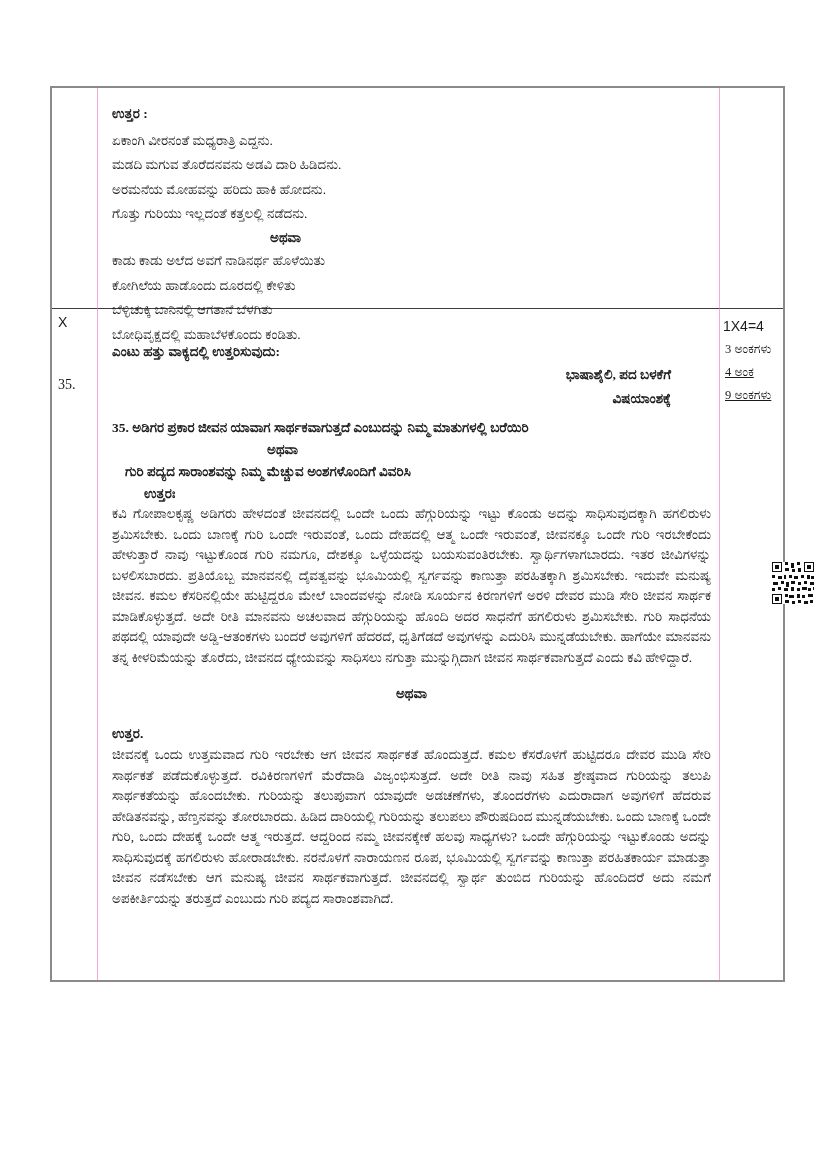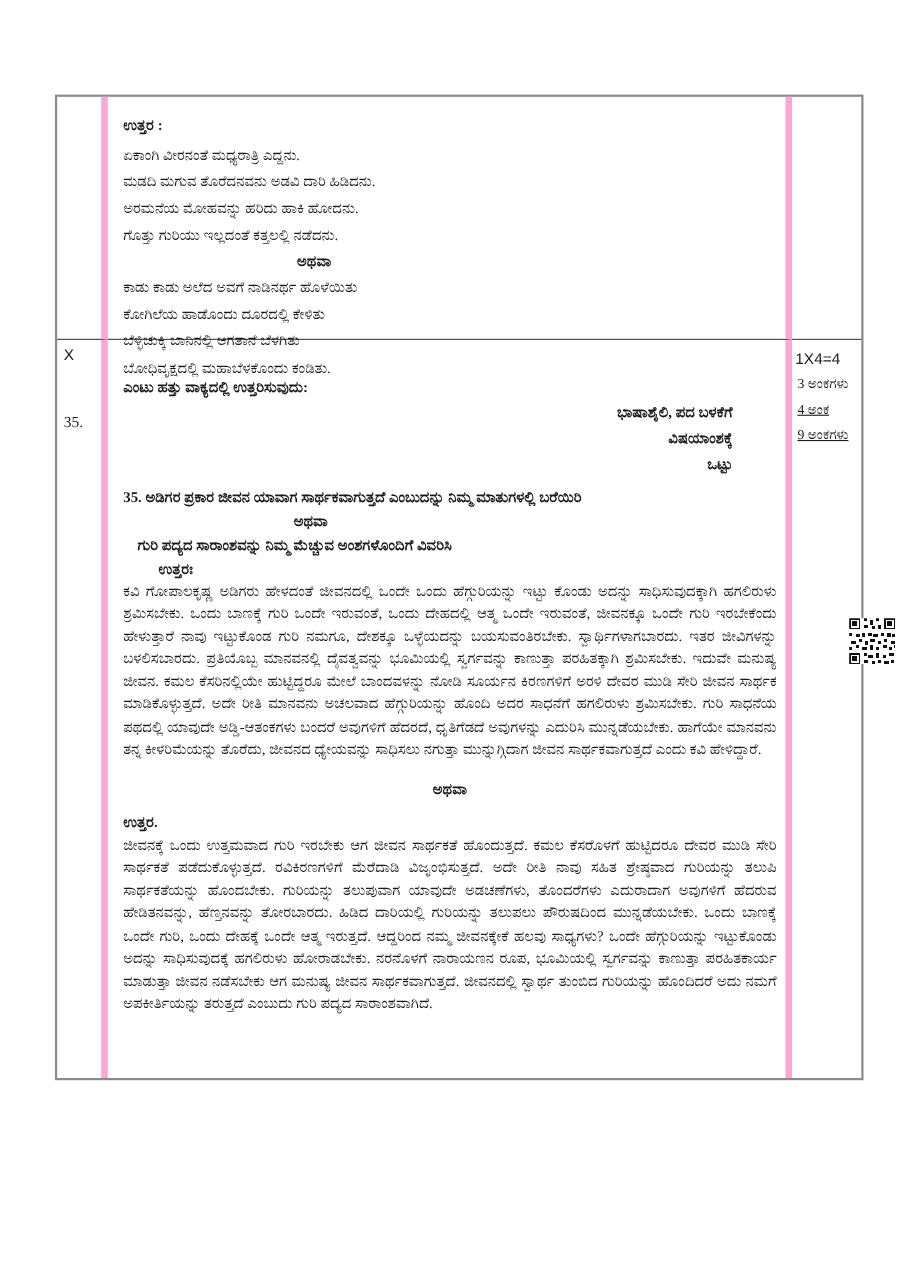--- a/index.html
+++ b/index.html
@@ -14,38 +14,38 @@
   .qtable{
     position:absolute;
     left:50px;top:86px;
     width:735px;height:896px;
     display:grid;
     grid-template-columns:46px 622px 1fr;
     grid-template-rows:221px 1fr;
     border:2px solid #8a8a8a;
     box-sizing:border-box;
   }
-  .cell{box-sizing:border-box;border-right:6px solid #f9a8d4;border-bottom:1px solid #3d3d3d;}
+  .cell{box-sizing:border-box;border-right:1px solid #f9a8d4;border-bottom:1px solid #3d3d3d;}
   .cell:nth-child(3n){border-right:none;}
   .row2{border-bottom:none;}
   .col-no{padding:4px 0 0 6px;font-size:14px;}
   .col-main{padding:10px 8px 6px 14px;font-size:13.5px;line-height:20.5px;}
   .col-marks{padding:5px 3px 0 3px;font-size:12.5px;line-height:23px;}
   .poem{line-height:24.6px;font-size:13.5px;}
   .poem-answer-label{font-weight:bold;margin:4px 0 2px 0;}
   .or-row1{font-weight:bold;margin:0 0 0 158px;line-height:22px;}
   .or-q{font-weight:bold;margin:0 0 0 155px;line-height:22px;}
   .or-mid{font-weight:bold;text-align:center;margin:15px 0 0 0;line-height:22px;}
   .instruction{font-weight:bold;line-height:22px;margin-top:22px;}
   .criteria{font-weight:bold;text-align:right;padding-right:40px;line-height:23.5px;}
   .question{font-weight:bold;margin-top:7px;line-height:22px;}
   .question-alt{font-weight:bold;padding-left:13px;line-height:22px;}
   .answer-label{font-weight:bold;line-height:21px;margin-left:32px;}
   .answer-para{text-align:justify;margin:0;}
-  .answer2-label{font-weight:bold;line-height:22px;margin-top:8px;}
+  .answer2-label{font-weight:bold;line-height:22px;margin-top:18px;}
   .marks-formula{text-align:left;font-size:14px;font-family:"Liberation Sans","DejaVu Sans",sans-serif;line-height:24px;}
   .marks-line{padding-left:2px;}
   .u{text-decoration:underline;}
   .qr{position:absolute;left:772px;top:562px;width:42px;height:42px;}
   .num35{display:block;margin-top:47px;}
   .numX{display:block;margin-top:1px;font-family:"Liberation Sans","DejaVu Sans",sans-serif;}
 </style>
 </head>
 <body>
 
@@ -69,21 +69,20 @@
     <div class="cell col-marks"></div>
 
     <div class="cell row2 col-no">
       <span class="numX">X</span>
       <span class="num35">35.</span>
     </div>
     <div class="cell row2 col-main">
       <div class="instruction">ಎಂಟು ಹತ್ತು ವಾಕ್ಯದಲ್ಲಿ ಉತ್ತರಿಸುವುದು:</div>
       <div class="criteria">ಭಾಷಾಶೈಲಿ, ಪದ ಬಳಕೆಗೆ</div>
       <div class="criteria">ವಿಷಯಾಂಶಕ್ಕೆ</div>
-      <div class="criteria">ಒಟ್ಟು</div>
       <div class="question">35. ಅಡಿಗರ ಪ್ರಕಾರ ಜೀವನ ಯಾವಾಗ ಸಾರ್ಥಕವಾಗುತ್ತದೆ ಎಂಬುದನ್ನು ನಿಮ್ಮ ಮಾತುಗಳಲ್ಲಿ ಬರೆಯಿರಿ</div>
       <div class="or-q">ಅಥವಾ</div>
       <div class="question-alt">ಗುರಿ ಪದ್ಯದ ಸಾರಾಂಶವನ್ನು ನಿಮ್ಮ ಮೆಚ್ಚುವ ಅಂಶಗಳೊಂದಿಗೆ ವಿವರಿಸಿ</div>
       <div class="answer-label">ಉತ್ತರಃ</div>
       <p class="answer-para">ಕವಿ ಗೋಪಾಲಕೃಷ್ಣ ಅಡಿಗರು ಹೇಳದಂತೆ ಜೀವನದಲ್ಲಿ ಒಂದೇ ಒಂದು ಹೆಗ್ಗುರಿಯನ್ನು ಇಟ್ಟು ಕೊಂಡು ಅದನ್ನು ಸಾಧಿಸುವುದಕ್ಕಾಗಿ ಹಗಲಿರುಳು ಶ್ರಮಿಸಬೇಕು. ಒಂದು ಬಾಣಕ್ಕೆ ಗುರಿ ಒಂದೇ ಇರುವಂತೆ, ಒಂದು ದೇಹದಲ್ಲಿ ಆತ್ಮ ಒಂದೇ ಇರುವಂತೆ, ಜೀವನಕ್ಕೂ ಒಂದೇ ಗುರಿ ಇರಬೇಕೆಂದು ಹೇಳುತ್ತಾರೆ ನಾವು ಇಟ್ಟುಕೊಂಡ ಗುರಿ ನಮಗೂ, ದೇಶಕ್ಕೂ ಒಳ್ಳೆಯದನ್ನು ಬಯಸುವಂತಿರಬೇಕು. ಸ್ವಾರ್ಥಿಗಳಾಗಬಾರದು. ಇತರ ಜೀವಿಗಳನ್ನು ಬಳಲಿಸಬಾರದು. ಪ್ರತಿಯೊಬ್ಬ ಮಾನವನಲ್ಲಿ ದೈವತ್ವವನ್ನು ಭೂಮಿಯಲ್ಲಿ ಸ್ವರ್ಗವನ್ನು ಕಾಣುತ್ತಾ ಪರಹಿತಕ್ಕಾಗಿ ಶ್ರಮಿಸಬೇಕು. ಇದುವೇ ಮನುಷ್ಯ ಜೀವನ. ಕಮಲ ಕೆಸರಿನಲ್ಲಿಯೇ ಹುಟ್ಟಿದ್ದರೂ ಮೇಲೆ ಬಾಂದವಳನ್ನು ನೋಡಿ ಸೂರ್ಯನ ಕಿರಣಗಳಿಗೆ ಅರಳಿ ದೇವರ ಮುಡಿ ಸೇರಿ ಜೀವನ ಸಾರ್ಥಕ ಮಾಡಿಕೊಳ್ಳುತ್ತದೆ. ಅದೇ ರೀತಿ ಮಾನವನು ಅಚಲವಾದ ಹೆಗ್ಗುರಿಯನ್ನು ಹೊಂದಿ ಅದರ ಸಾಧನೆಗೆ ಹಗಲಿರುಳು ಶ್ರಮಿಸಬೇಕು. ಗುರಿ ಸಾಧನೆಯ ಪಥದಲ್ಲಿ ಯಾವುದೇ ಅಡ್ಡಿ-ಆತಂಕಗಳು ಬಂದರೆ ಅವುಗಳಿಗೆ ಹೆದರದೆ, ಧೃತಿಗೆಡದೆ ಅವುಗಳನ್ನು ಎದುರಿಸಿ ಮುನ್ನಡೆಯಬೇಕು. ಹಾಗೆಯೇ ಮಾನವನು ತನ್ನ ಕೀಳರಿಮೆಯನ್ನು ತೊರೆದು, ಜೀವನದ ಧ್ಯೇಯವನ್ನು ಸಾಧಿಸಲು ನಗುತ್ತಾ ಮುನ್ನುಗ್ಗಿದಾಗ ಜೀವನ ಸಾರ್ಥಕವಾಗುತ್ತದೆ ಎಂದು ಕವಿ ಹೇಳಿದ್ದಾರೆ.</p>
       <div class="or-mid">ಅಥವಾ</div>
       <div class="answer2-label">ಉತ್ತರ.</div>
       <p class="answer-para">ಜೀವನಕ್ಕೆ ಒಂದು ಉತ್ತಮವಾದ ಗುರಿ ಇರಬೇಕು ಆಗ ಜೀವನ ಸಾರ್ಥಕತೆ ಹೊಂದುತ್ತದೆ. ಕಮಲ ಕೆಸರೊಳಗೆ ಹುಟ್ಟಿದರೂ ದೇವರ ಮುಡಿ ಸೇರಿ ಸಾರ್ಥಕತೆ ಪಡೆದುಕೊಳ್ಳುತ್ತದೆ. ರವಿಕಿರಣಗಳಿಗೆ ಮೆರೆದಾಡಿ ವಿಜೃಂಭಿಸುತ್ತದೆ. ಅದೇ ರೀತಿ ನಾವು ಸಹಿತ ಶ್ರೇಷ್ಠವಾದ ಗುರಿಯನ್ನು ತಲುಪಿ ಸಾರ್ಥಕತೆಯನ್ನು ಹೊಂದಬೇಕು. ಗುರಿಯನ್ನು ತಲುಪುವಾಗ ಯಾವುದೇ ಅಡಚಣೆಗಳು, ತೊಂದರೆಗಳು ಎದುರಾದಾಗ ಅವುಗಳಿಗೆ ಹೆದರುವ ಹೇಡಿತನವನ್ನು, ಹೆಣ್ತನವನ್ನು ತೋರಬಾರದು. ಹಿಡಿದ ದಾರಿಯಲ್ಲಿ ಗುರಿಯನ್ನು ತಲುಪಲು ಪೌರುಷದಿಂದ ಮುನ್ನಡೆಯಬೇಕು. ಒಂದು ಬಾಣಕ್ಕೆ ಒಂದೇ ಗುರಿ, ಒಂದು ದೇಹಕ್ಕೆ ಒಂದೇ ಆತ್ಮ ಇರುತ್ತದೆ. ಆದ್ದರಿಂದ ನಮ್ಮ ಜೀವನಕ್ಕೇಕೆ ಹಲವು ಸಾಧ್ಯಗಳು? ಒಂದೇ ಹೆಗ್ಗುರಿಯನ್ನು ಇಟ್ಟುಕೊಂಡು ಅದನ್ನು ಸಾಧಿಸುವುದಕ್ಕೆ ಹಗಲಿರುಳು ಹೋರಾಡಬೇಕು. ನರನೊಳಗೆ ನಾರಾಯಣನ ರೂಪ, ಭೂಮಿಯಲ್ಲಿ ಸ್ವರ್ಗವನ್ನು ಕಾಣುತ್ತಾ ಪರಹಿತಕಾರ್ಯ ಮಾಡುತ್ತಾ ಜೀವನ ನಡೆಸಬೇಕು ಆಗ ಮನುಷ್ಯ ಜೀವನ ಸಾರ್ಥಕವಾಗುತ್ತದೆ.  ಜೀವನದಲ್ಲಿ ಸ್ವಾರ್ಥ ತುಂಬಿದ ಗುರಿಯನ್ನು ಹೊಂದಿದರೆ ಅದು ನಮಗೆ ಅಪಕೀರ್ತಿಯನ್ನು ತರುತ್ತದೆ ಎಂಬುದು ಗುರಿ ಪದ್ಯದ ಸಾರಾಂಶವಾಗಿದೆ.</p>
     </div>
     <div class="cell row2 col-marks">

